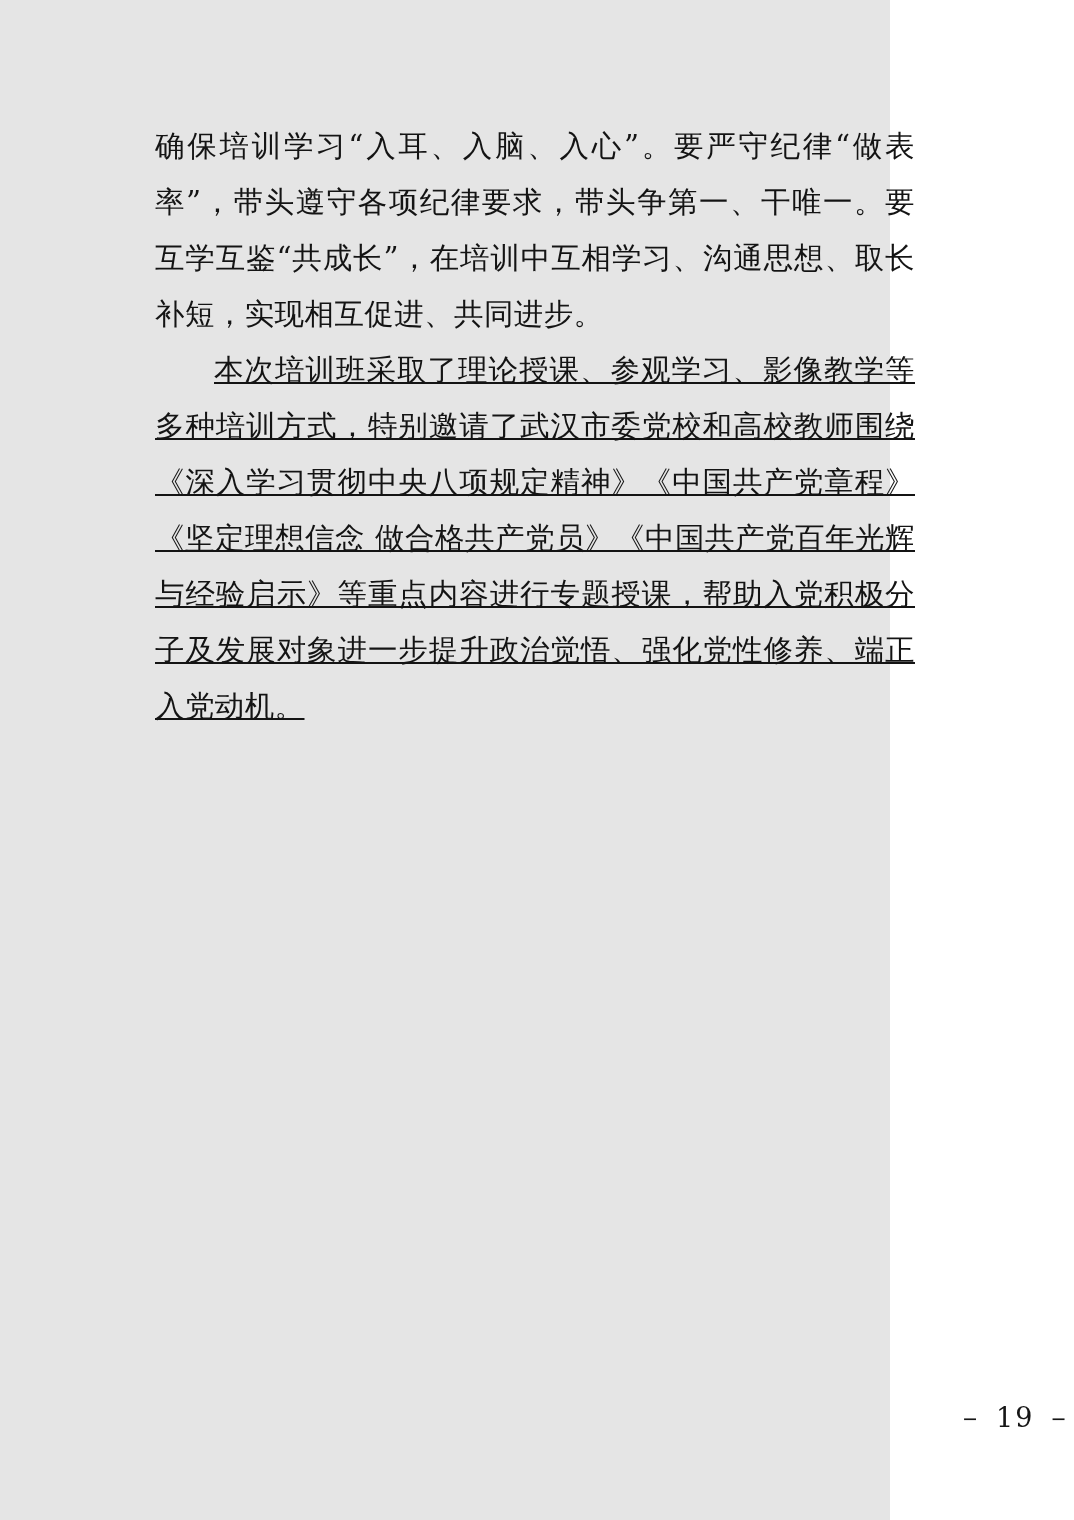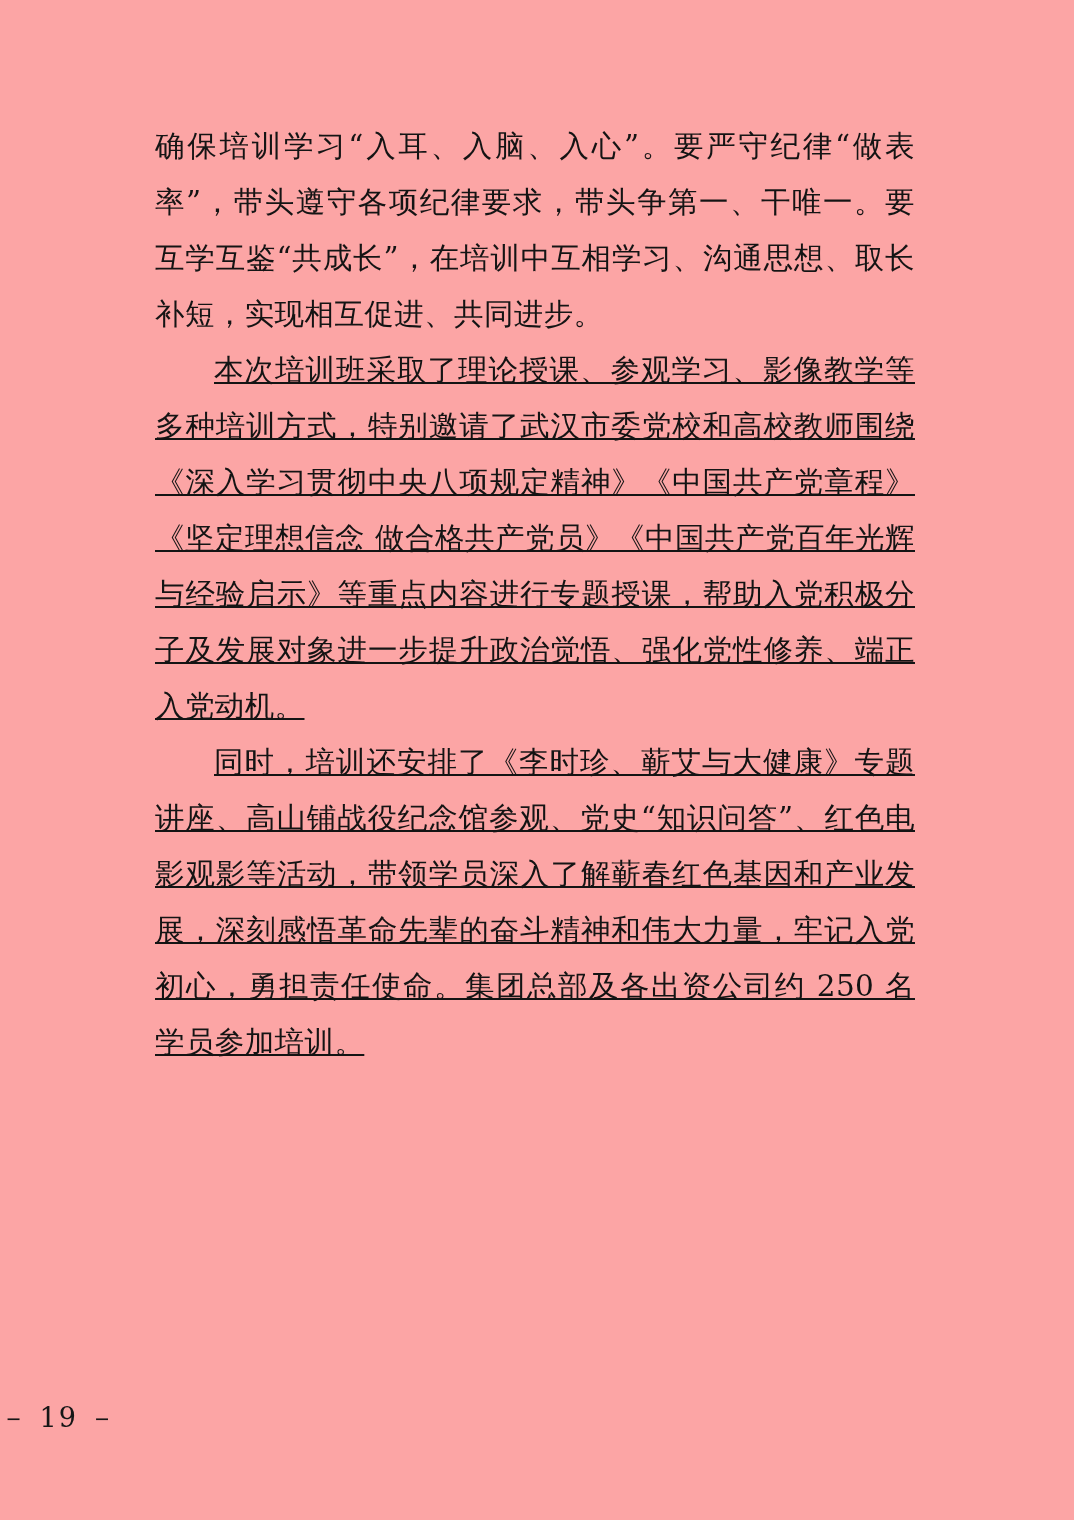--- a/index.html
+++ b/index.html
@@ -12,23 +12,23 @@
     height: 1520px;
     font-family: "DejaVu Serif", "Liberation Serif", serif;
     color: #1a1a1a;
     position: relative;
     overflow: hidden;
   }
   .page {
     position: absolute;
     left: 0;
     top: 0;
-    width: 1074px;
+    width: 890px;
     height: 1520px;
-    background: #fca5a5;
+    background: #e5e5e5;
   }
   .content {
     position: absolute;
     left: 155px;
     top: 118px;
     width: 760px;
   }
   .para {
     font-size: 29.5px;
     line-height: 56px;
@@ -41,30 +41,29 @@
   }
   .indent {
     text-indent: 59px;
     text-decoration: underline;
   }
   .footer {
     position: absolute;
     left: 0;
     top: 1400px;
     width: 1074px;
-    text-align: left;
+    text-align: right;
     font-size: 27px;
     letter-spacing: 2px;
     color: #161616;
     font-family: "DejaVu Serif", "Liberation Serif", serif;
   }
 </style>
 </head>
 <body>
 
 <div class="page">
   <div class="content">
     <p class="para">确保培训学习“入耳、入脑、入心”。要严守纪律“做表率”，带头遵守各项纪律要求，带头争第一、干唯一。要互学互鉴“共成长”，在培训中互相学习、沟通思想、取长补短，实现相互促进、共同进步。</p>
     <p class="para indent">本次培训班采取了理论授课、参观学习、影像教学等多种培训方式，特别邀请了武汉市委党校和高校教师围绕《深入学习贯彻中央八项规定精神》《中国共产党章程》《坚定理想信念 做合格共产党员》《中国共产党百年光辉与经验启示》等重点内容进行专题授课，帮助入党积极分子及发展对象进一步提升政治觉悟、强化党性修养、端正入党动机。</p>
-    <p class="para indent">同时，培训还安排了《李时珍、蕲艾与大健康》专题讲座、高山铺战役纪念馆参观、党史“知识问答”、红色电影观影等活动，带领学员深入了解蕲春红色基因和产业发展，深刻感悟革命先辈的奋斗精神和伟大力量，牢记入党初心，勇担责任使命。集团总部及各出资公司约 250 名学员参加培训。</p>
   </div>
   <div class="footer">－ 19 －</div>
 </div>
 
 </body></html>

